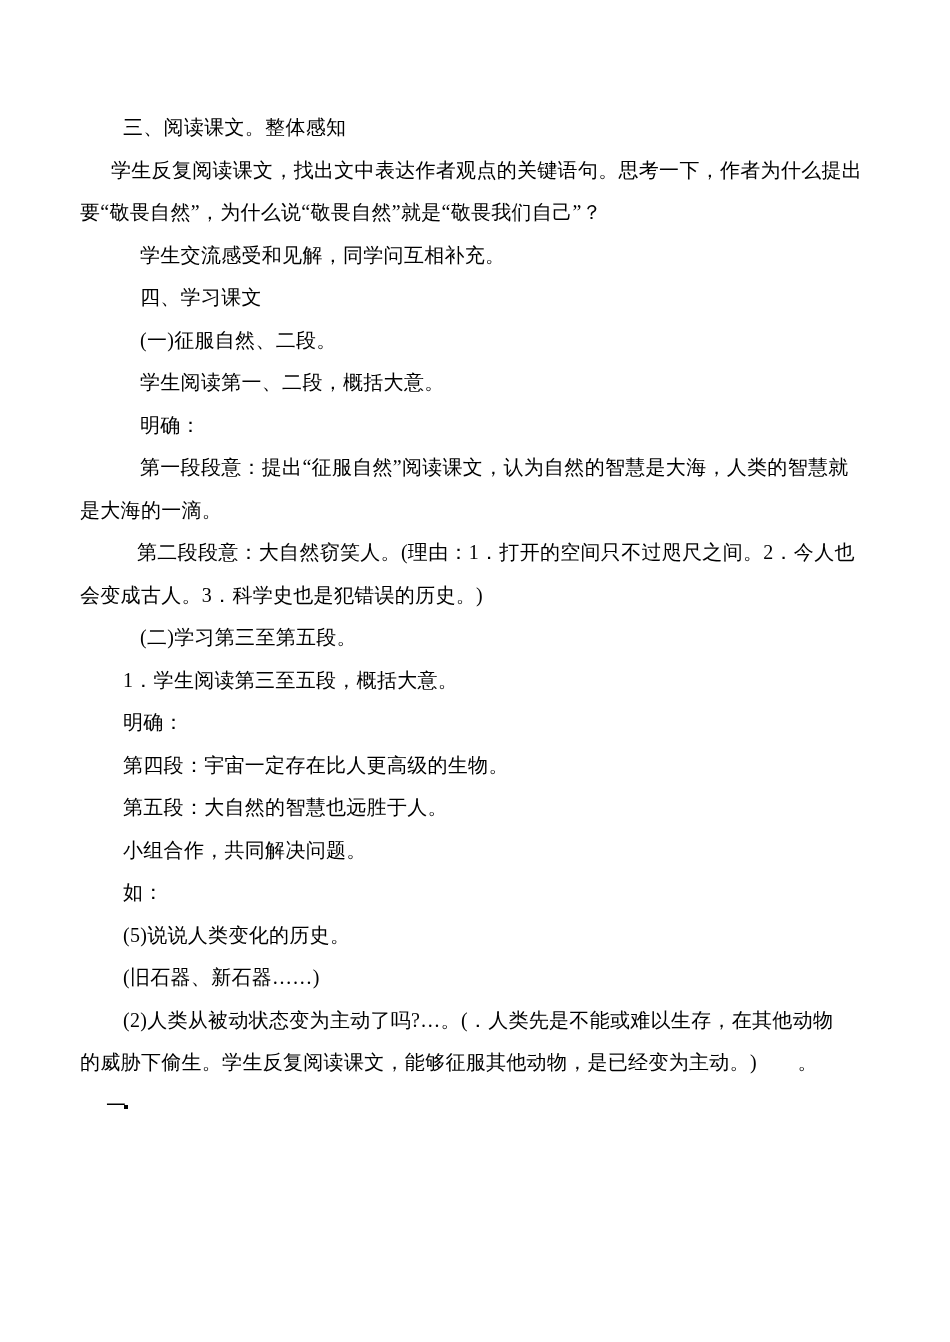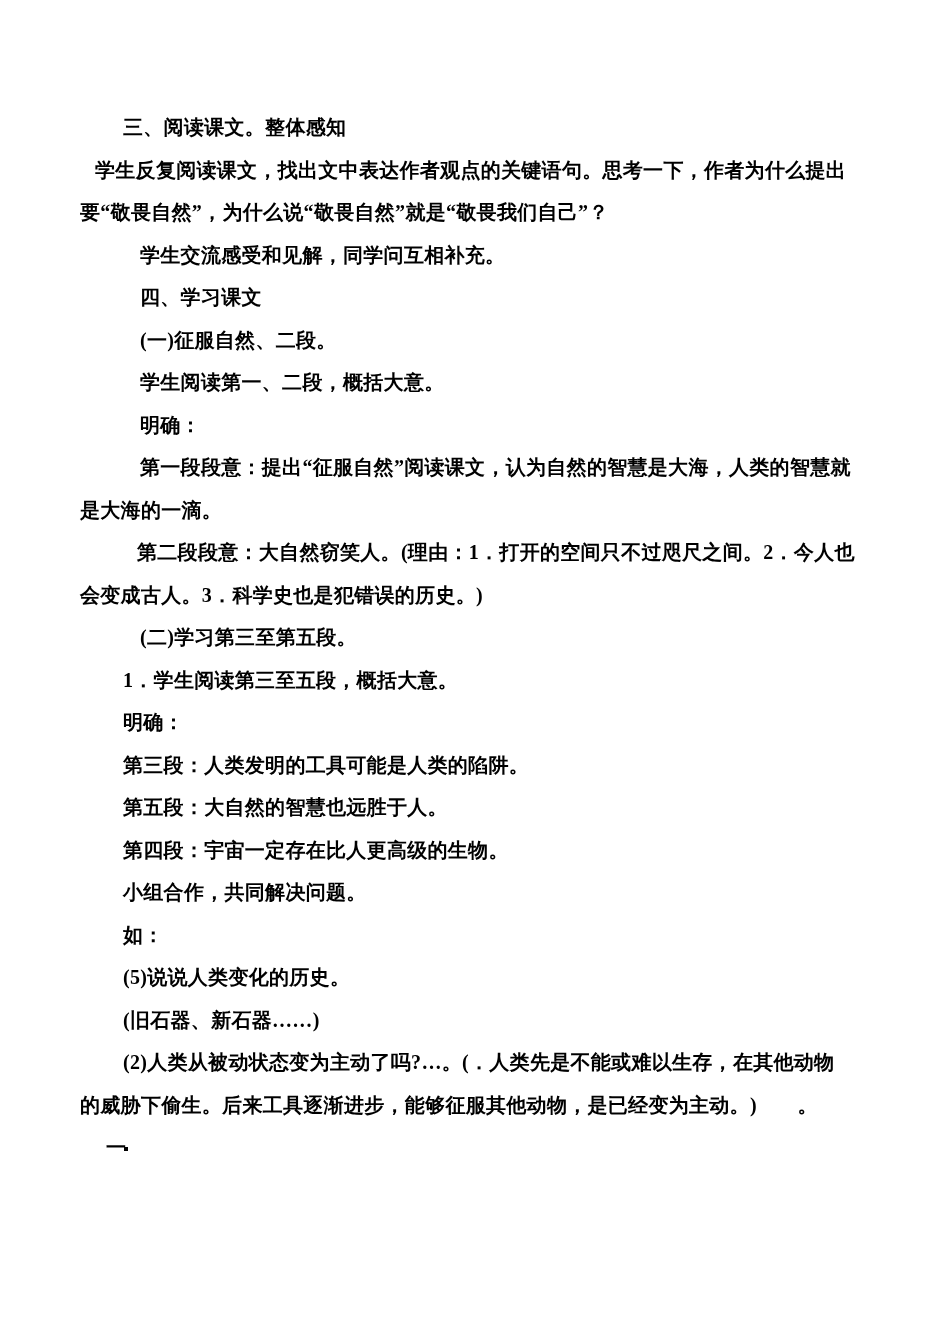--- a/index.html
+++ b/index.html
@@ -13,32 +13,31 @@
     overflow: hidden;
     font-family: "Liberation Serif", "DejaVu Serif", serif;
     color: #000000;
   }
   .doc {
     padding-top: 106px;
     padding-left: 80px;
     padding-right: 78px;
     box-sizing: border-box;
     width: 950px;
-    font-weight: bold;
   }
   .line {
     font-size: 20px;
     line-height: 42.5px;
     letter-spacing: 0.3px;
     white-space: pre;      
     color: #000000;
   }
   .i0  { margin-left: 0; }
   .i26 { margin-left: 26px; }
-  .i31 { margin-left: 15px; }
+  .i31 { margin-left: 31px; }
   .i43 { margin-left: 43px; }
   .i47 { margin-left: 60px; }
   .i57 { margin-left: 57px; }
   .i60 { margin-left: 60px; }
   .sq {
     display: inline-block;
     width: 4px;
     height: 4px;
     background: #000000;
     vertical-align: middle;
@@ -57,23 +56,22 @@
   <div class="line i60">(一)征服自然、二段。</div>
   <div class="line i60">学生阅读第一、二段，概括大意。</div>
   <div class="line i60">明确：</div>
   <div class="line i60">第一段段意：提出“征服自然”阅读课文，认为自然的智慧是大海，人类的智慧就</div>
   <div class="line i0">是大海的一滴。</div>
   <div class="line i57">第二段段意：大自然窃笑人。(理由：1．打开的空间只不过咫尺之间。2．今人也</div>
   <div class="line i0">会变成古人。3．科学史也是犯错误的历史。)</div>
   <div class="line i47">(二)学习第三至第五段。</div>
   <div class="line i43">1．学生阅读第三至五段，概括大意。</div>
   <div class="line i43">明确：</div>
-  <div class="line i43">第三段：人类发明的工具可能是人类的陷阱。</div>
+  <div class="line i43">第四段：宇宙一定存在比人更高级的生物。</div>
   <div class="line i43">第五段：大自然的智慧也远胜于人。</div>
-  <div class="line i43">第四段：宇宙一定存在比人更高级的生物。</div>
   <div class="line i43">小组合作，共同解决问题。</div>
   <div class="line i43">如：</div>
   <div class="line i43">(5)说说人类变化的历史。</div>
   <div class="line i43">(旧石器、新石器……)</div>
   <div class="line i43">(2)人类从被动状态变为主动了吗?…。(．人类先是不能或难以生存，在其他动物</div>
-  <div class="line i0">的威胁下偷生。后来工具逐渐进步，能够征服其他动物，是已经变为主动。)　　。</div>
+  <div class="line i0">的威胁下偷生。学生反复阅读课文，能够征服其他动物，是已经变为主动。)　　。</div>
   <div class="line i26"><span>一</span><span class="sq"></span></div>
 </div>
 
 </body></html>

